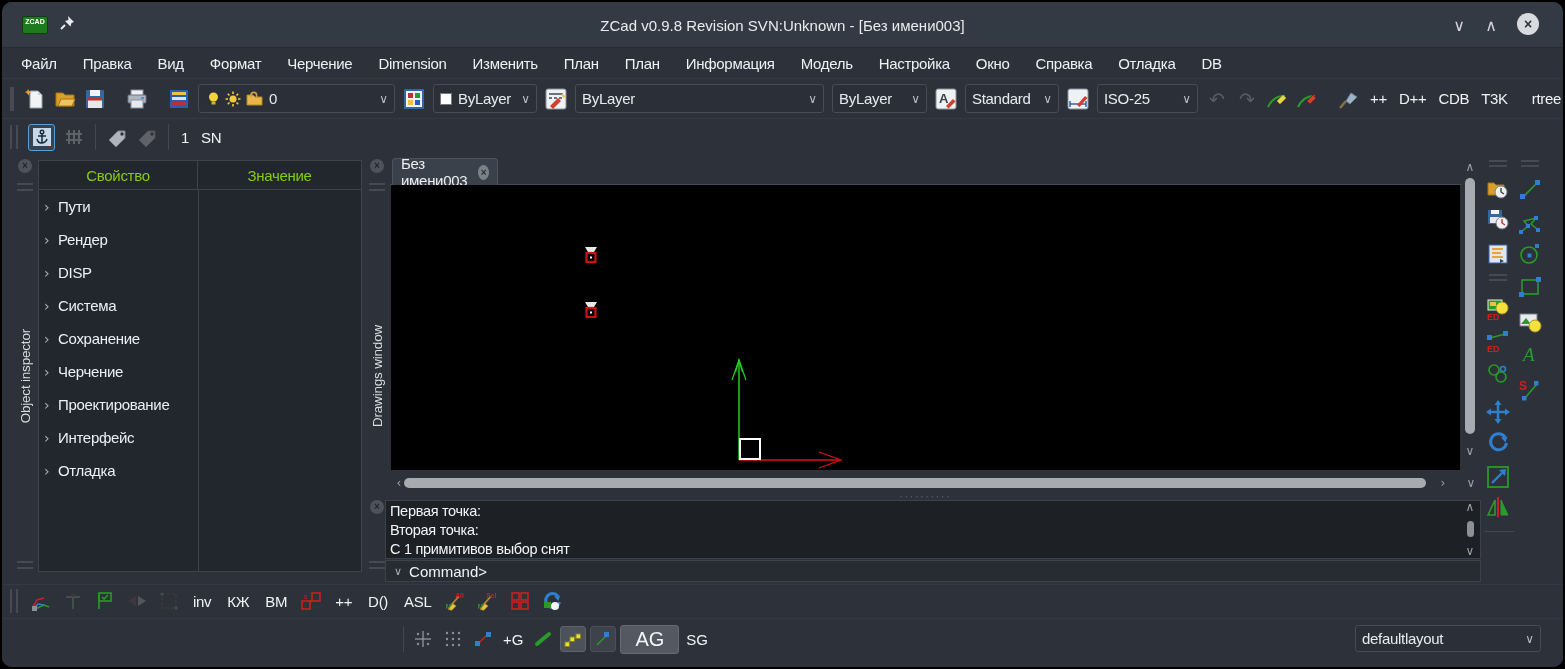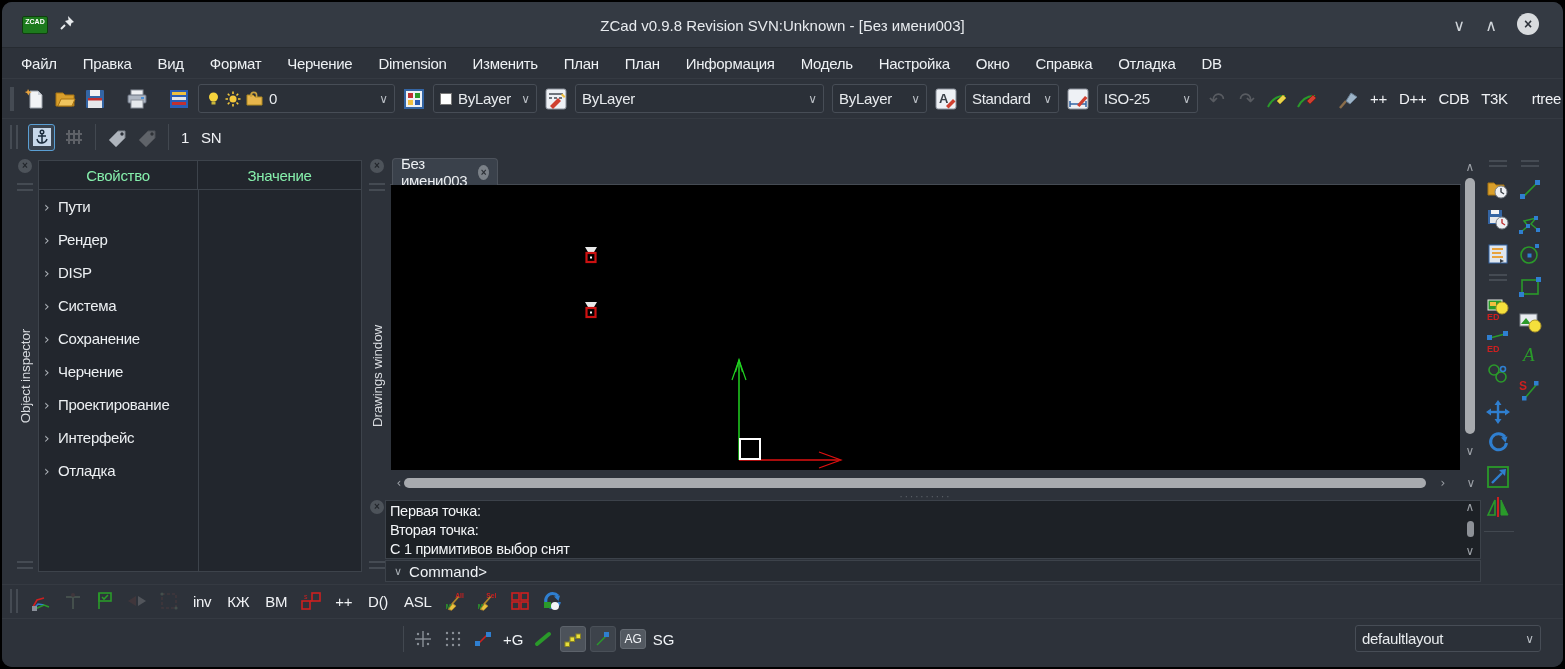--- a/index.html
+++ b/index.html
@@ -34,21 +34,21 @@
   .glyph{font-family:"DejaVu Sans",sans-serif;}
   .anchor-btn{width:27px;height:27px;border:1px solid #5a9fd4;background:#3a4document;background:#39434f;border-radius:3px;display:inline-flex;align-items:center;justify-content:center;margin:0 4px;}
 
   
   .vstrip{position:absolute;width:22px;display:flex;flex-direction:column;align-items:center;padding-top:2px;}
   .dock-close{width:14px;height:14px;border-radius:50%;background:#4d535a;color:#22262b;font-size:10px;line-height:14px;text-align:center;font-weight:bold;margin-bottom:6px;}
   .vlabel{writing-mode:vertical-rl;transform:rotate(180deg);font-size:13.5px;color:#d9dce0;letter-spacing:-.2px;margin-top:auto;margin-bottom:auto;white-space:nowrap;}
   .vgrip{width:16px;height:8px;border-top:2px solid #454b53;border-bottom:2px solid #454b53;margin:4px 0;}
 
   .oi-table{position:absolute;left:36px;top:158px;width:324px;height:412px;background:#22262d;border:1px solid #3d434b;}
-  .oi-head{display:flex;height:29px;border-bottom:1px solid #3d434b;font-size:15px;color:#86efac;}
+  .oi-head{display:flex;height:29px;border-bottom:1px solid #3d434b;font-size:15px;color:#84cc16;}
   .oi-head>div{display:flex;align-items:center;justify-content:center;letter-spacing:-.3px;}
   .oi-col1{width:159px;border-right:1px solid #3d434b;}
   .oi-col2{flex:1;}
   .oi-divider{position:absolute;left:159px;top:29px;bottom:0;width:1px;background:#3d434b;}
   .oi-row{height:33px;display:flex;align-items:center;padding-left:5px;font-size:15px;color:#edf0f3;letter-spacing:-.3px;}
   .oi-exp{color:#aeb3b9;width:14px;font-size:14px;}
 
   
   .tabbar{position:absolute;left:388px;top:156px;width:1071px;height:27px;border-bottom:1px solid #454b53;}
   .tab{position:absolute;left:2px;top:0;height:27px;width:106px;background:#3a414b;border:1px solid #4d535c;border-bottom:none;border-radius:4px 4px 0 0;display:flex;align-items:center;padding:0 8px;font-size:15px;letter-spacing:-.3px;}
@@ -83,21 +83,21 @@
   .btoolbar .tbtn{padding:2px 7px;}
 
   
   .statusbar{position:absolute;left:0;top:616px;right:0;height:51px;background:#2d323a;border-top:1px solid #353a42;}
   .coords{position:absolute;left:128px;top:0;height:40px;display:flex;align-items:center;font-size:15.5px;color:#f0f3f6;letter-spacing:-.2px;}
   .st-icons{position:absolute;left:408px;top:6px;height:28px;display:flex;align-items:center;gap:4px;}
   .st-btn{width:26px;height:26px;display:flex;align-items:center;justify-content:center;border-radius:3px;}
   .st-btn.pressed{background:#4c525a;border:1px solid #5d636b;}
   .st-btn.half{background:#3d434b;border:1px solid #4a5058;}
   .st-text{font-size:15px;color:#f0f3f6;padding:0 3px;}
-  .ag-btn{background:#535961;border:1px solid #646a72;border-radius:3px;padding:2px 3px;font-size:12px;color:#f2f4f7;}
+  .ag-btn{background:#535961;border:1px solid #646a72;border-radius:3px;padding:2px 14px;font-size:20px;color:#f2f4f7;}
   .layout-combo{position:absolute;right:18px;top:6px;width:186px;height:27px;}
 </style>
 </head>
 <body>
 
 <div class="frame">
 
   <div class="titlebar">
     <div class="app-logo">ZCAD</div>
     <div class="pin-icon">

